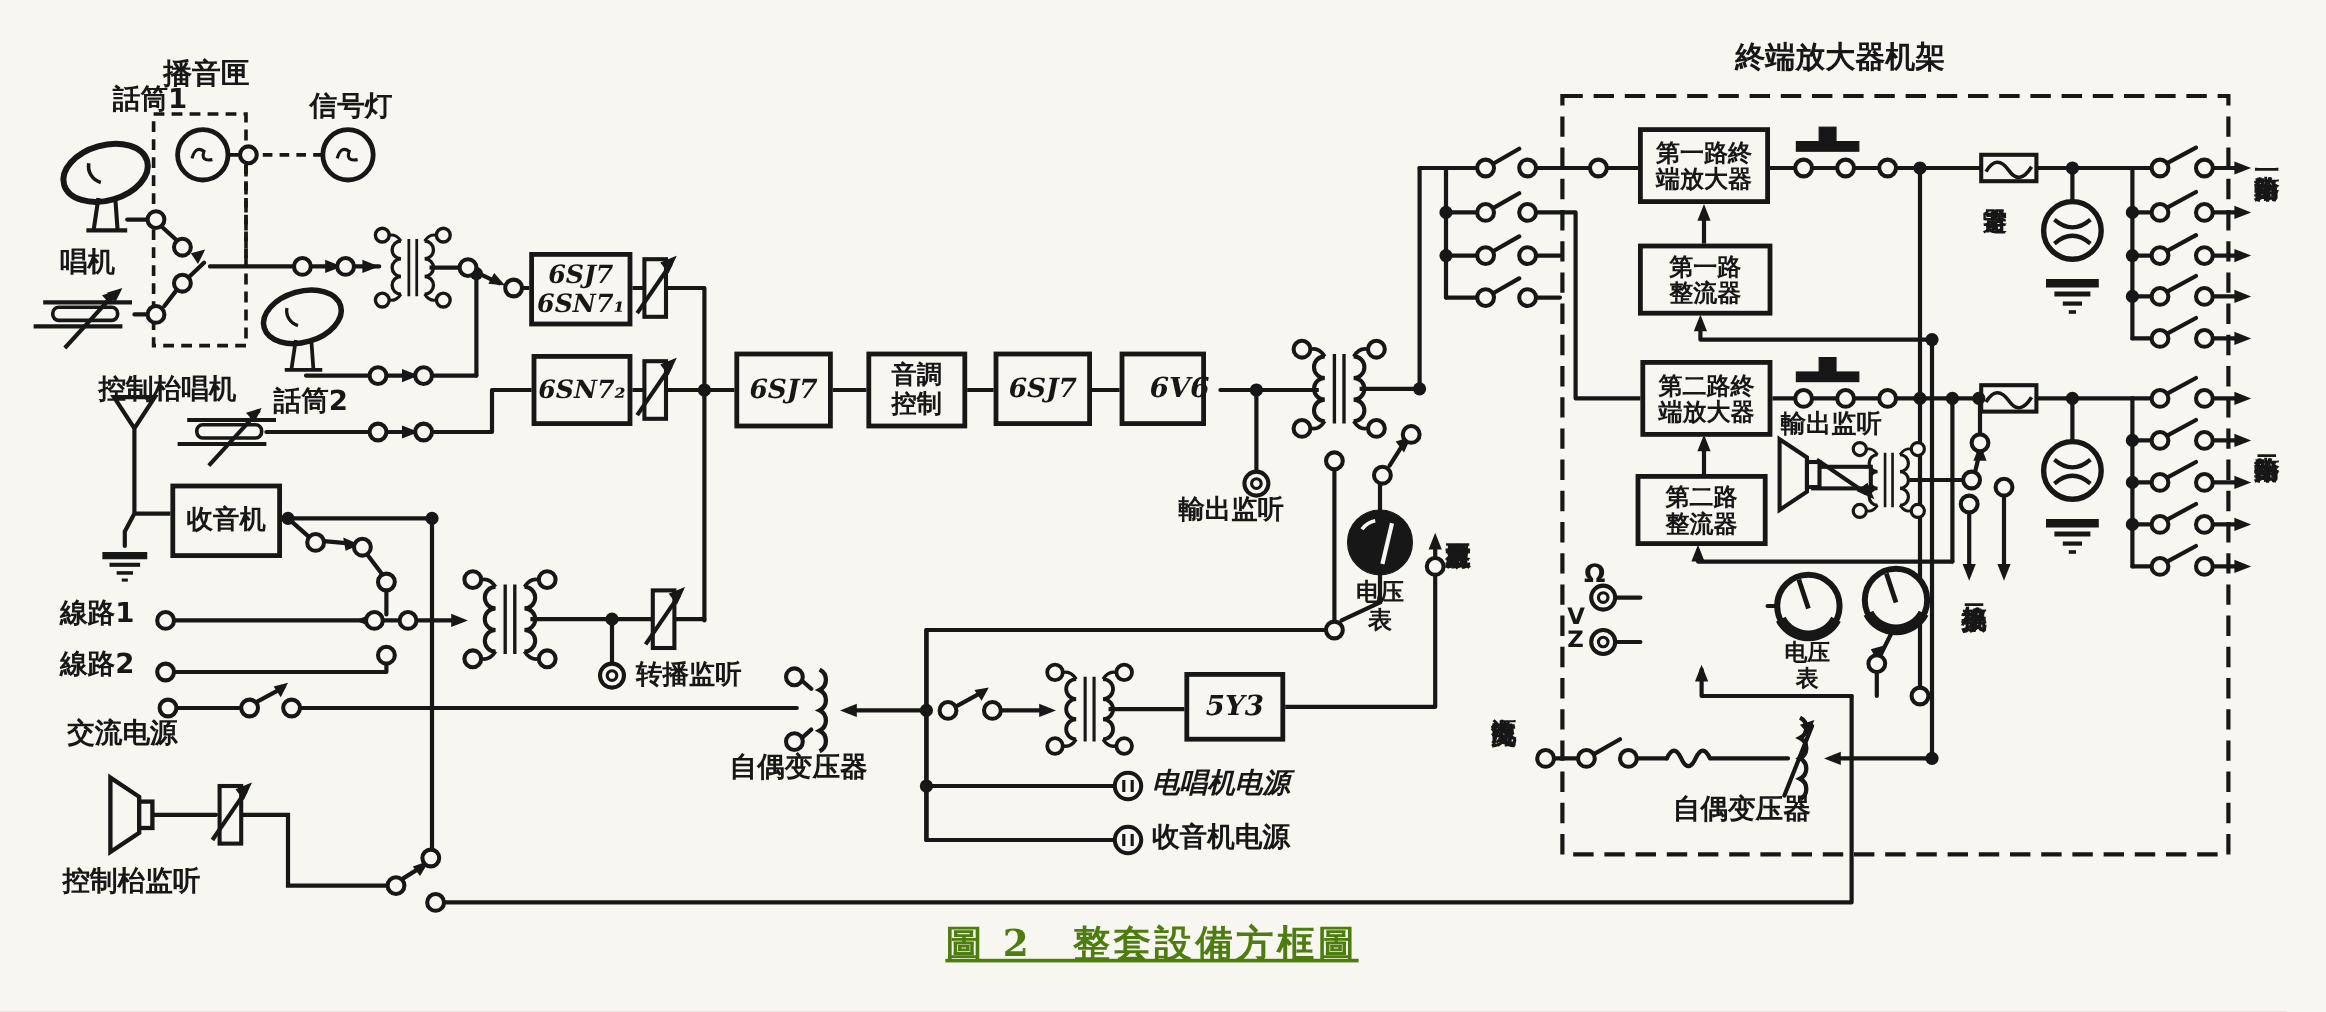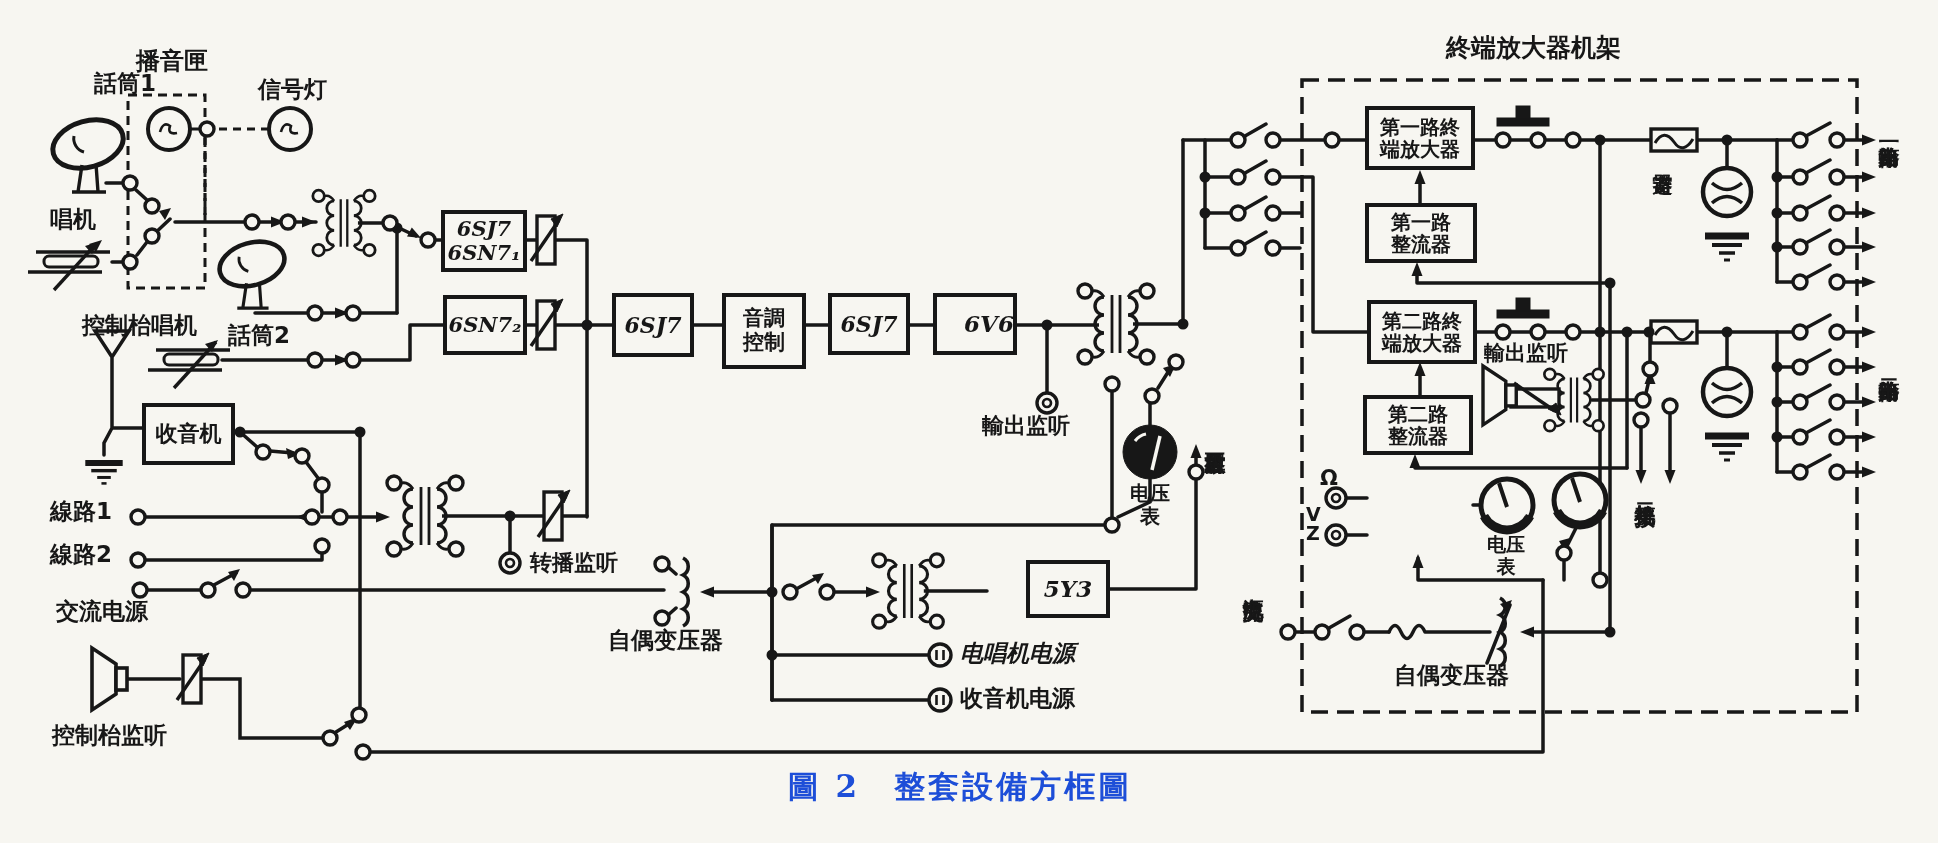--- a/index.html
+++ b/index.html
@@ -5,21 +5,21 @@
   html,body{margin:0;padding:0;background:#dddbd4;}
   .stage{position:relative;width:1938px;height:843px;background:#f7f6f1;overflow:hidden;
          font-family:"DejaVu Sans","Liberation Sans",sans-serif;color:#171717;}
   .stage svg{position:absolute;left:0;top:0;}
   .lbl{position:absolute;font-weight:bold;white-space:pre-line;line-height:1.15;color:#171717;}
   .vlbl{position:absolute;font-weight:bold;color:#171717;writing-mode:vertical-rl;text-orientation:upright;line-height:1.05;}
   .box{position:absolute;border:4px solid #171717;background:#f7f6f1;display:flex;align-items:center;justify-content:center;
        text-align:center;font-weight:bold;white-space:pre-line;line-height:1.12;box-sizing:border-box;}
   .tube{font-style:italic;font-family:"DejaVu Serif","Liberation Serif",serif;}
   .caption{position:absolute;font-family:"DejaVu Serif","Liberation Serif",serif;font-weight:bold;
-           text-align:center;letter-spacing:3px;color:#1d4ed8;}
+           text-align:center;letter-spacing:3px;color:#4d7c0f;text-decoration:underline;}
 </style>
 </head>
 <body>
 
 <div class="stage">
 
 <svg width="1938" height="843" viewBox="0 0 1938 843">
 <defs>
   <g id="term">
           <circle r="7" fill="#f7f6f1" stroke="#171717" stroke-width="3.4"></circle>
@@ -414,26 +414,26 @@
 <div class="vlbl" style="left:1242px;top:582px;font-size:21px;">交流电源</div>
 <div class="lbl" style="left:1394px;top:662px;font-size:23px;">自偶变压器</div>
 <div class="vlbl" style="left:1652px;top:158px;font-size:20px;">避雷器</div>
 <div class="vlbl" style="left:1878px;top:130px;font-size:21px;">第一路輸出</div>
 <div class="vlbl" style="left:1878px;top:364px;font-size:21px;">第二路輸出</div>
 
 <div class="box tube" style="left:441px;top:210px;width:86px;height:62px;font-size:21px;">6SJ7
 6SN7₁</div>
 <div class="box tube" style="left:443px;top:295px;width:84px;height:60px;font-size:21px;">6SN7₂</div>
 <div class="box tube" style="left:612px;top:293px;width:82px;height:64px;font-size:22px;">6SJ7</div>
-<div class="box" style="left:722px;top:293px;width:84px;height:76px;font-size:21px;">音調
+<div class="box" style="left:722px;top:293px;width:84px;height:64px;font-size:21px;">音調
 控制</div>
 <div class="box tube" style="left:828px;top:293px;width:82px;height:62px;font-size:22px;">6SJ7</div>
-<div class="box tube" style="left:933px;top:293px;width:84px;height:62px;font-size:23px;padding-left:28px;">6V6</div>
+<div class="box tube" style="left:933px;top:293px;width:72px;height:62px;font-size:23px;padding-left:28px;">6V6</div>
 <div class="box" style="left:142px;top:403px;width:93px;height:62px;font-size:22px;">收音机</div>
-<div class="box tube" style="left:987px;top:560px;width:84px;height:58px;font-size:23px;margin-left:39px;">5Y3</div>
+<div class="box tube" style="left:987px;top:560px;width:84px;height:58px;font-size:23px;">5Y3</div>
 <div class="box" style="left:1365px;top:106px;width:110px;height:64px;font-size:20px;">第一路終
 端放大器</div>
 <div class="box" style="left:1365px;top:203px;width:112px;height:60px;font-size:20px;">第一路
 整流器</div>
 <div class="box" style="left:1367px;top:300px;width:110px;height:64px;font-size:20px;">第二路終
 端放大器</div>
 <div class="box" style="left:1363px;top:395px;width:110px;height:60px;font-size:20px;">第二路
 整流器</div>
 
 <div class="caption" style="left:660px;top:766px;width:600px;font-size:31px;">圖 2　整套設備方框圖</div>

